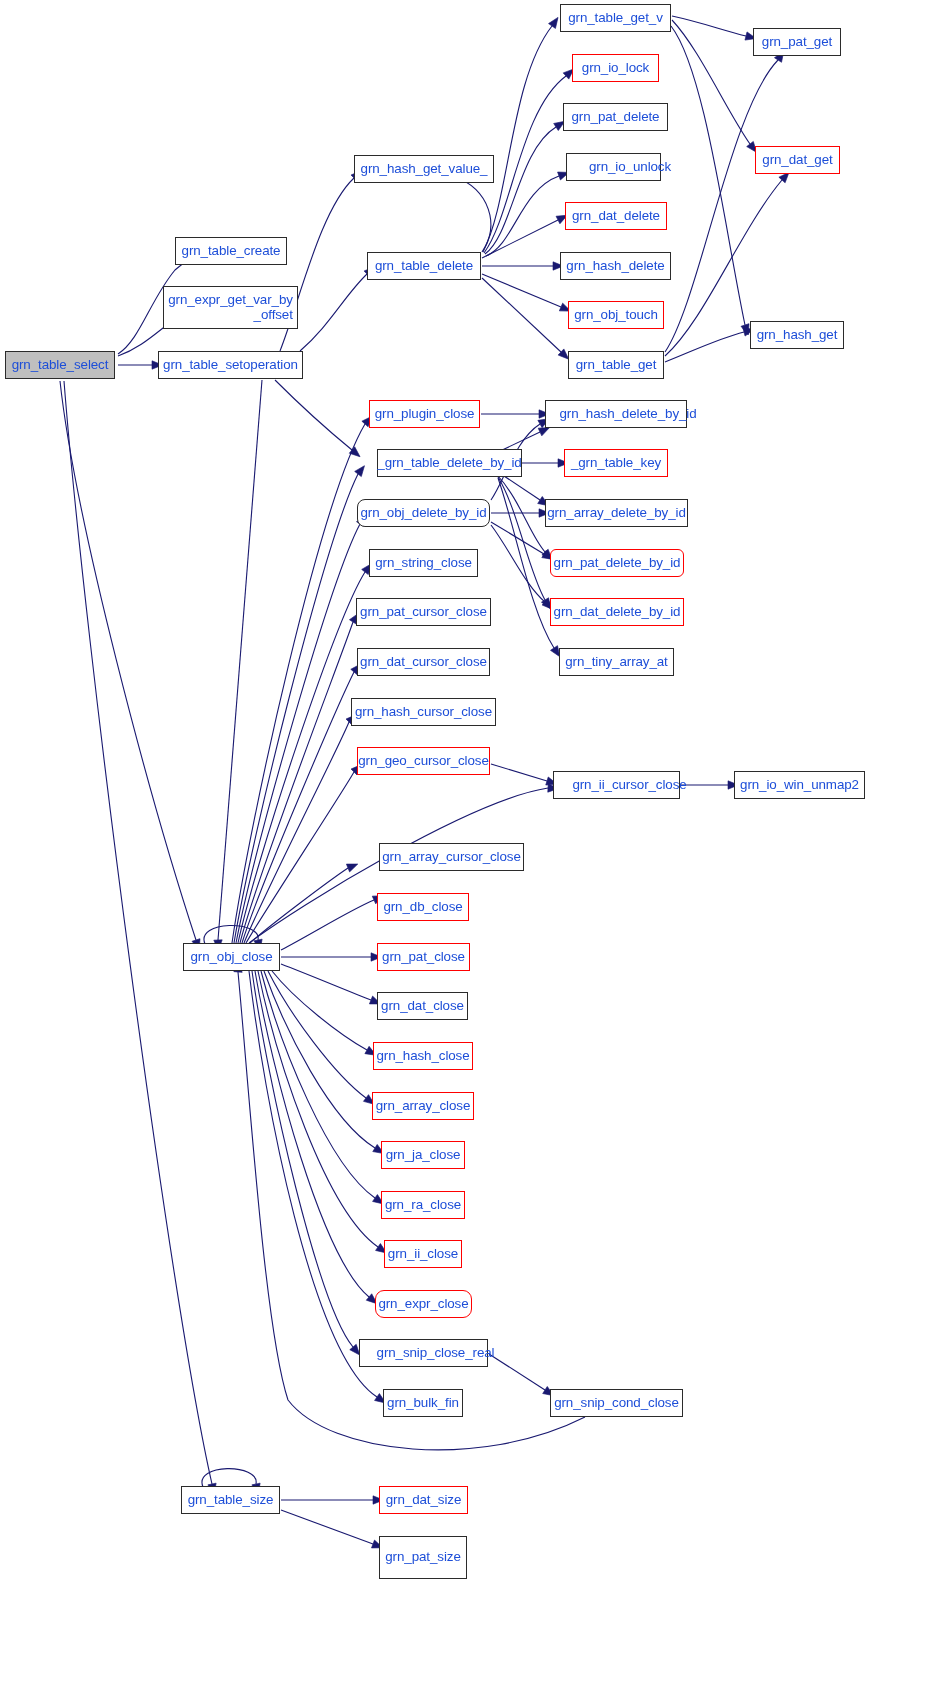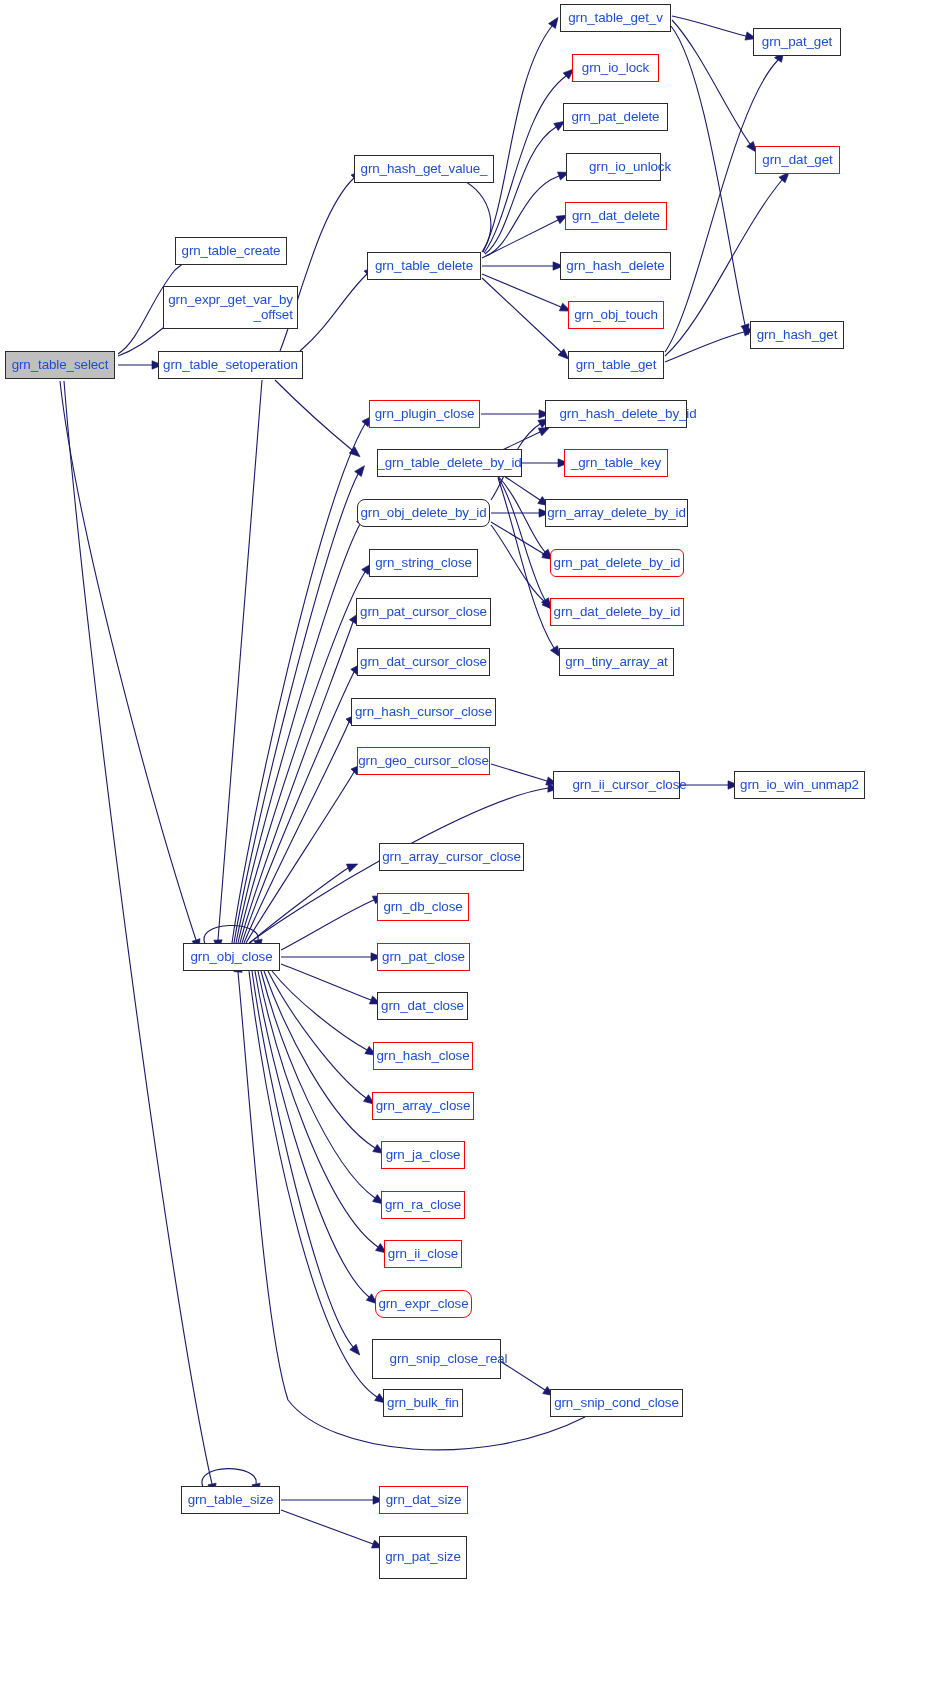--- a/index.html
+++ b/index.html
@@ -239,21 +239,21 @@
       <div class="node" style="left: 351px; top: 843px; width: 145px; height: 28px; margin-left: 28px;"><span class="label">grn_array_cursor_close</span></div>
       <div class="node red" style="left: 377px; top: 893px; width: 92px; height: 28px;"><span class="label">grn_db_close</span></div>
       <div class="node red" style="left: 377px; top: 943px; width: 93px; height: 28px;"><span class="label">grn_pat_close</span></div>
       <div class="node" style="left: 377px; top: 992px; width: 91px; height: 28px;"><span class="label">grn_dat_close</span></div>
       <div class="node red" style="left: 373px; top: 1042px; width: 100px; height: 28px;"><span class="label">grn_hash_close</span></div>
       <div class="node red" style="left: 372px; top: 1092px; width: 102px; height: 28px;"><span class="label">grn_array_close</span></div>
       <div class="node red" style="left: 381px; top: 1141px; width: 84px; height: 28px;"><span class="label">grn_ja_close</span></div>
       <div class="node red" style="left: 381px; top: 1191px; width: 84px; height: 28px;"><span class="label">grn_ra_close</span></div>
       <div class="node red" style="left: 384px; top: 1240px; width: 78px; height: 28px;"><span class="label">grn_ii_close</span></div>
       <div class="node red" style="left: 375px; top: 1290px; width: 97px; height: 28px; border-radius: 9px;"><span class="label">grn_expr_close</span></div>
-      <div class="node" style="left: 372px; top: 1339px; width: 129px; height: 40px; padding-left: 24px;"><span class="label">grn_snip_close_real</span></div>
+      <div class="node" style="left: 359px; top: 1339px; width: 129px; height: 28px; padding-left: 24px;"><span class="label">grn_snip_close_real</span></div>
       <div class="node" style="left: 383px; top: 1389px; width: 80px; height: 28px;"><span class="label">grn_bulk_fin</span></div>
       <div class="node" style="left: 550px; top: 1389px; width: 133px; height: 28px;"><span class="label">grn_snip_cond_close</span></div>
       <div class="node" style="left: 183px; top: 943px; width: 97px; height: 28px;"><span class="label">grn_obj_close</span></div>
       <div class="node" style="left: 181px; top: 1486px; width: 99px; height: 28px;"><span class="label">grn_table_size</span></div>
       <div class="node red" style="left: 379px; top: 1486px; width: 89px; height: 28px;"><span class="label">grn_dat_size</span></div>
       <div class="node" style="left: 379px; top: 1536px; width: 88px; height: 43px;"><span class="label">grn_pat_size</span></div>
     </div>
 </div>
 
 </body></html>

